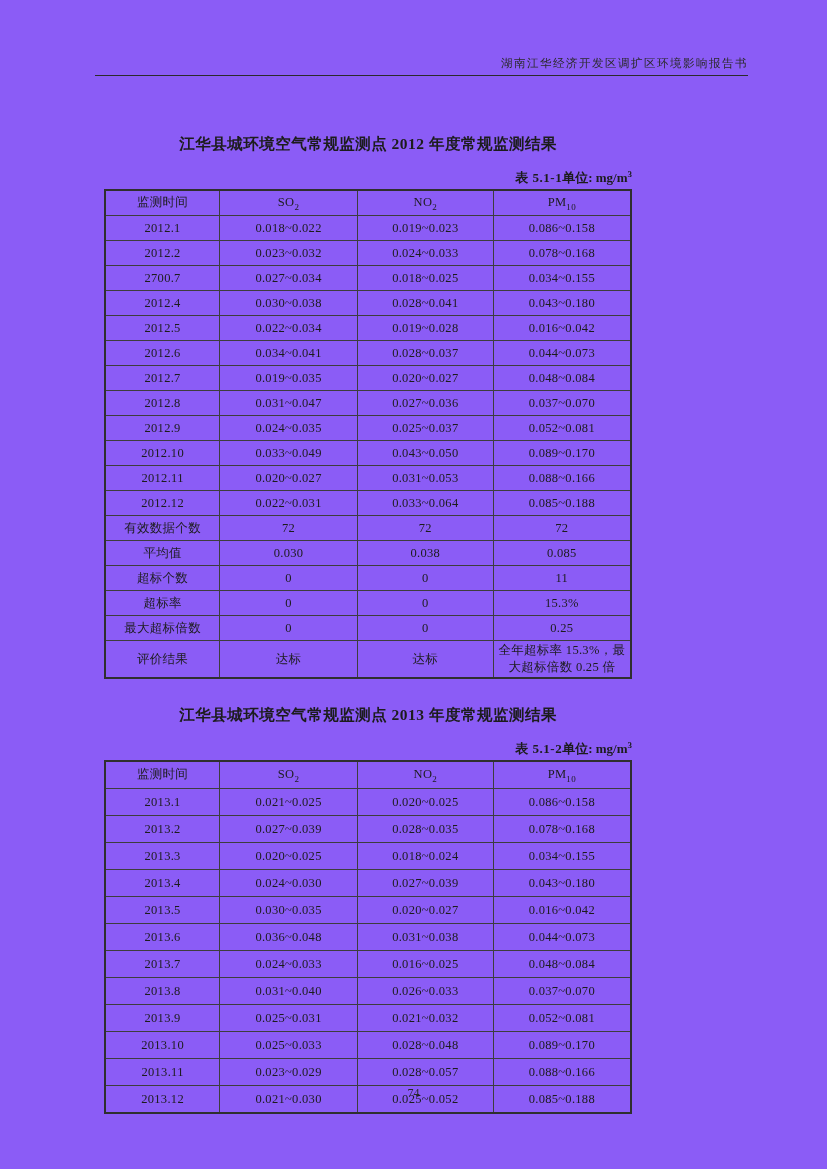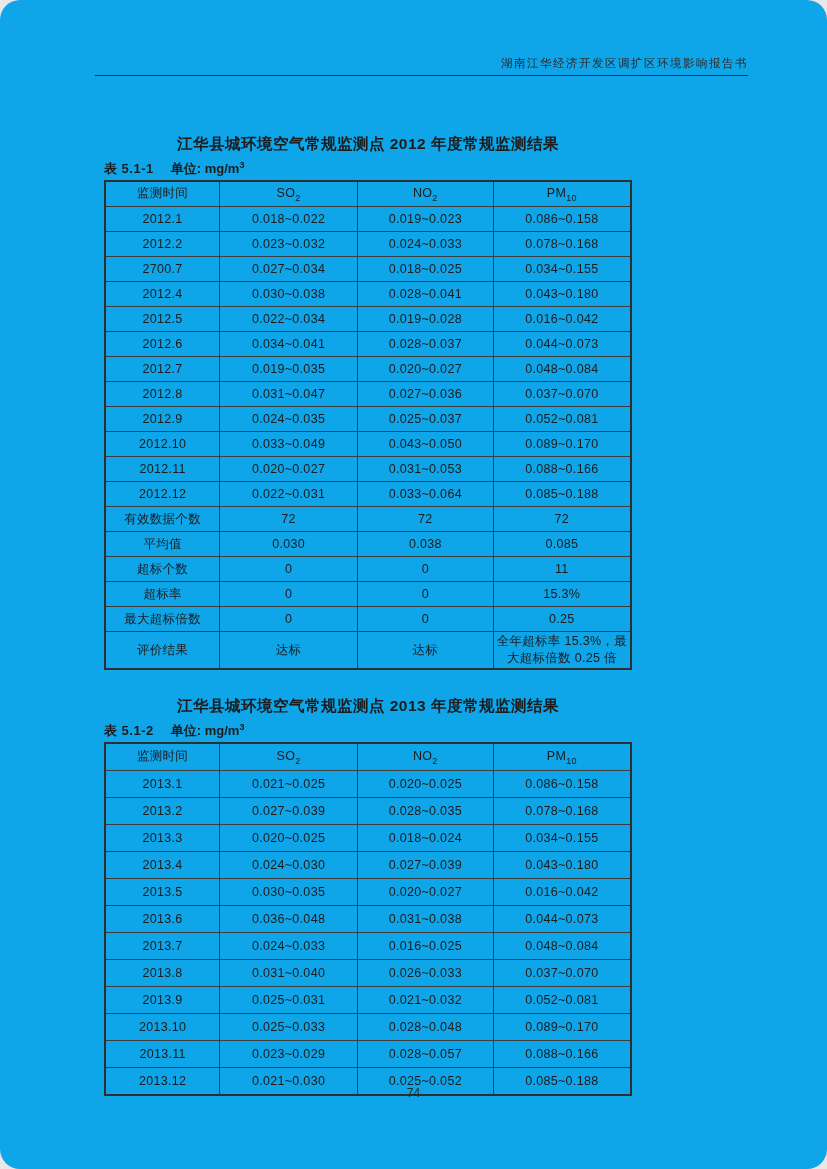--- a/index.html
+++ b/index.html
@@ -1,24 +1,23 @@
 <!DOCTYPE html>
 <html><head>
 <meta charset="utf-8">
 <style>
   html,body{margin:0;padding:0;background:#e8e8e8;}
   .page{
     position:relative;
     width:827px;height:1169px;
-    background:#0ea5e9;
+    background:#8b5cf6;
     margin:0 auto;
-    font-family:Liberation Sans, sans-serif;
+    font-family:Liberation Serif, serif;
     color:#1c1c1c;
     overflow:hidden;
-    border-radius:20px;
   }
   
   .doc-header{position:absolute;top:56px;left:95px;right:79px;}
   .doc-header-text{
     text-align:right;
     font-size:11.5px;
     letter-spacing:1.5px;
     color:#2a2a2a;
   }
   .doc-header-rule{margin-top:4px;border-top:1.6px solid #2b2b2b;height:0;}
@@ -29,24 +28,23 @@
   .tbl-title{
     margin:0;
     text-align:center;
     font-size:15.5px;
     font-weight:bold;
     letter-spacing:0.5px;
   }
   .tbl-title.second{margin-top:26px;}
 
   .tbl-meta{
-    display:flex;justify-content:flex-start;align-items:flex-end;
-    margin-top:5px;margin-bottom:2px;
+    display:flex;justify-content:flex-end;align-items:flex-end;
+    margin-top:14px;margin-bottom:2px;
     font-size:13px;
-    gap:17px;
   }
   .tbl-label{font-weight:bold;letter-spacing:0.5px;}
   .tbl-unit{font-weight:bold;}
   .tbl-unit sup{font-size:9px;}
 
   
   table.data-table{
     width:100%;
     border-collapse:collapse;
     table-layout:fixed;

